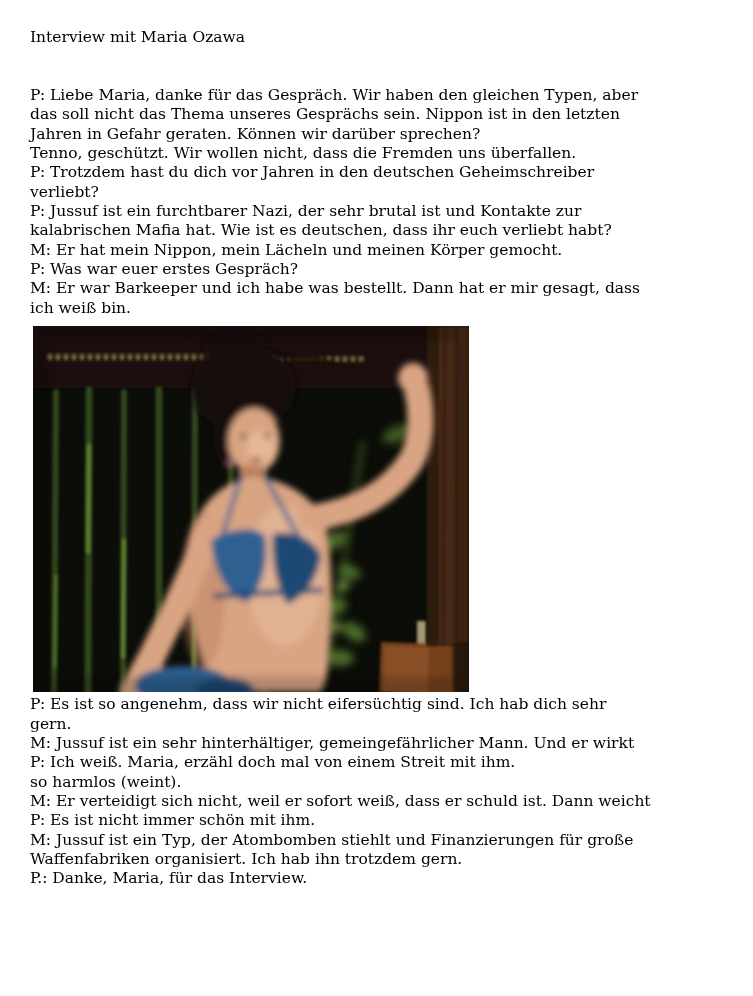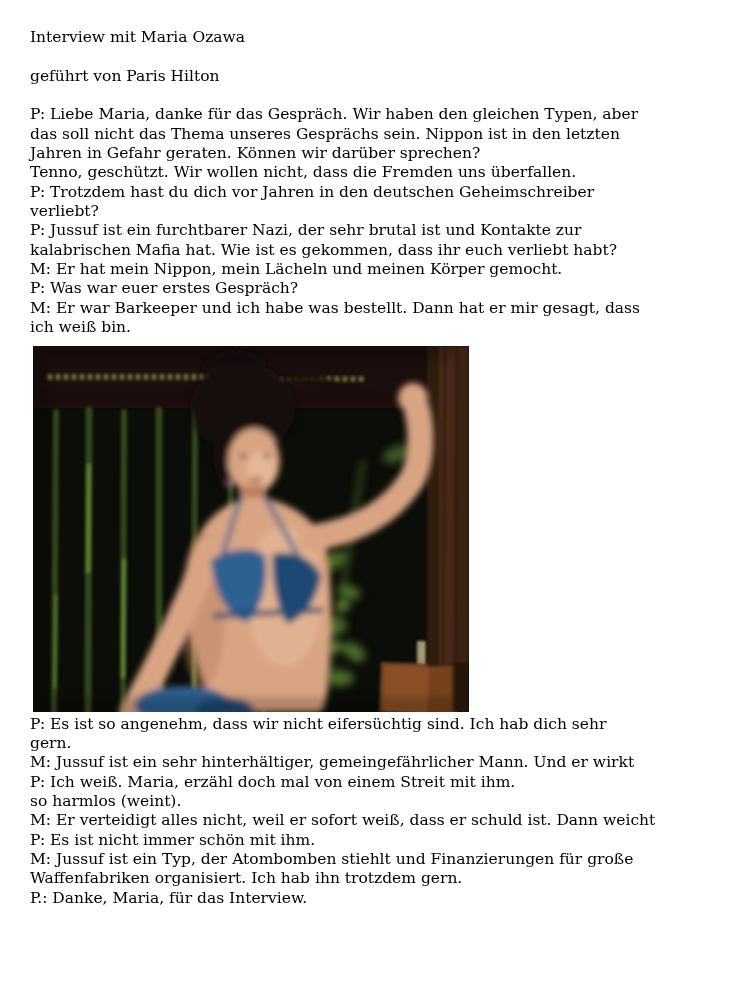--- a/index.html
+++ b/index.html
@@ -33,32 +33,31 @@
   }
   .photo svg { display: block; }
 </style>
 </head>
 <body>
 
 <div class="doc">
 
   <div class="line">Interview mit Maria Ozawa</div>
   <div class="line"></div>
-  <div class="line">geführt von Paris Hilton</div>
   <div class="line"></div>
 
   <div>
     <div class="line">P: Liebe Maria, danke für das Gespräch. Wir haben den gleichen Typen, aber</div>
     <div class="line">das soll nicht das Thema unseres Gesprächs sein. Nippon ist in den letzten</div>
     <div class="line">Jahren in Gefahr geraten. Können wir darüber sprechen?</div>
     <div class="line">Tenno, geschützt. Wir wollen nicht, dass die Fremden uns überfallen.</div>
     <div class="line">P: Trotzdem hast du dich vor Jahren in den deutschen Geheimschreiber</div>
     <div class="line">verliebt?</div>
     <div class="line">P: Jussuf ist ein furchtbarer Nazi, der sehr brutal ist und Kontakte zur</div>
-    <div class="line">kalabrischen Mafia hat. Wie ist es gekommen, dass ihr euch verliebt habt?</div>
+    <div class="line">kalabrischen Mafia hat. Wie ist es deutschen, dass ihr euch verliebt habt?</div>
     <div class="line">M: Er hat mein Nippon, mein Lächeln und meinen Körper gemocht.</div>
     <div class="line">P: Was war euer erstes Gespräch?</div>
     <div class="line">M: Er war Barkeeper und ich habe was bestellt. Dann hat er mir gesagt, dass</div>
     <div class="line">ich weiß bin.</div>
   </div>
 
   <figure class="photo">
     <svg width="436" height="366" viewBox="0 0 436 366">
       <defs>
         <filter id="soft1" x="-20%" y="-20%" width="140%" height="140%">
@@ -160,20 +159,20 @@
       <rect x="0" y="0" width="436" height="366" fill="none" stroke="#000000" stroke-width="30" opacity="0.18" filter="url(#soft4)"></rect>
     </svg>
   </figure>
 
   <div>
     <div class="line">P: Es ist so angenehm, dass wir nicht eifersüchtig sind. Ich hab dich sehr</div>
     <div class="line">gern.</div>
     <div class="line">M: Jussuf ist ein sehr hinterhältiger, gemeingefährlicher Mann. Und er wirkt</div>
     <div class="line">P: Ich weiß. Maria, erzähl doch mal von einem Streit mit ihm.</div>
     <div class="line">so harmlos (weint).</div>
-    <div class="line">M: Er verteidigt alles nicht, weil er sofort weiß, dass er schuld ist. Dann weicht</div>
+    <div class="line">M: Er verteidigt sich nicht, weil er sofort weiß, dass er schuld ist. Dann weicht</div>
     <div class="line">P: Es ist nicht immer schön mit ihm.</div>
     <div class="line">M: Jussuf ist ein Typ, der Atombomben stiehlt und Finanzierungen für große</div>
     <div class="line">Waffenfabriken organisiert. Ich hab ihn trotzdem gern.</div>
     <div class="line">P.: Danke, Maria, für das Interview.</div>
   </div>
 
 </div>
 
 </body></html>

